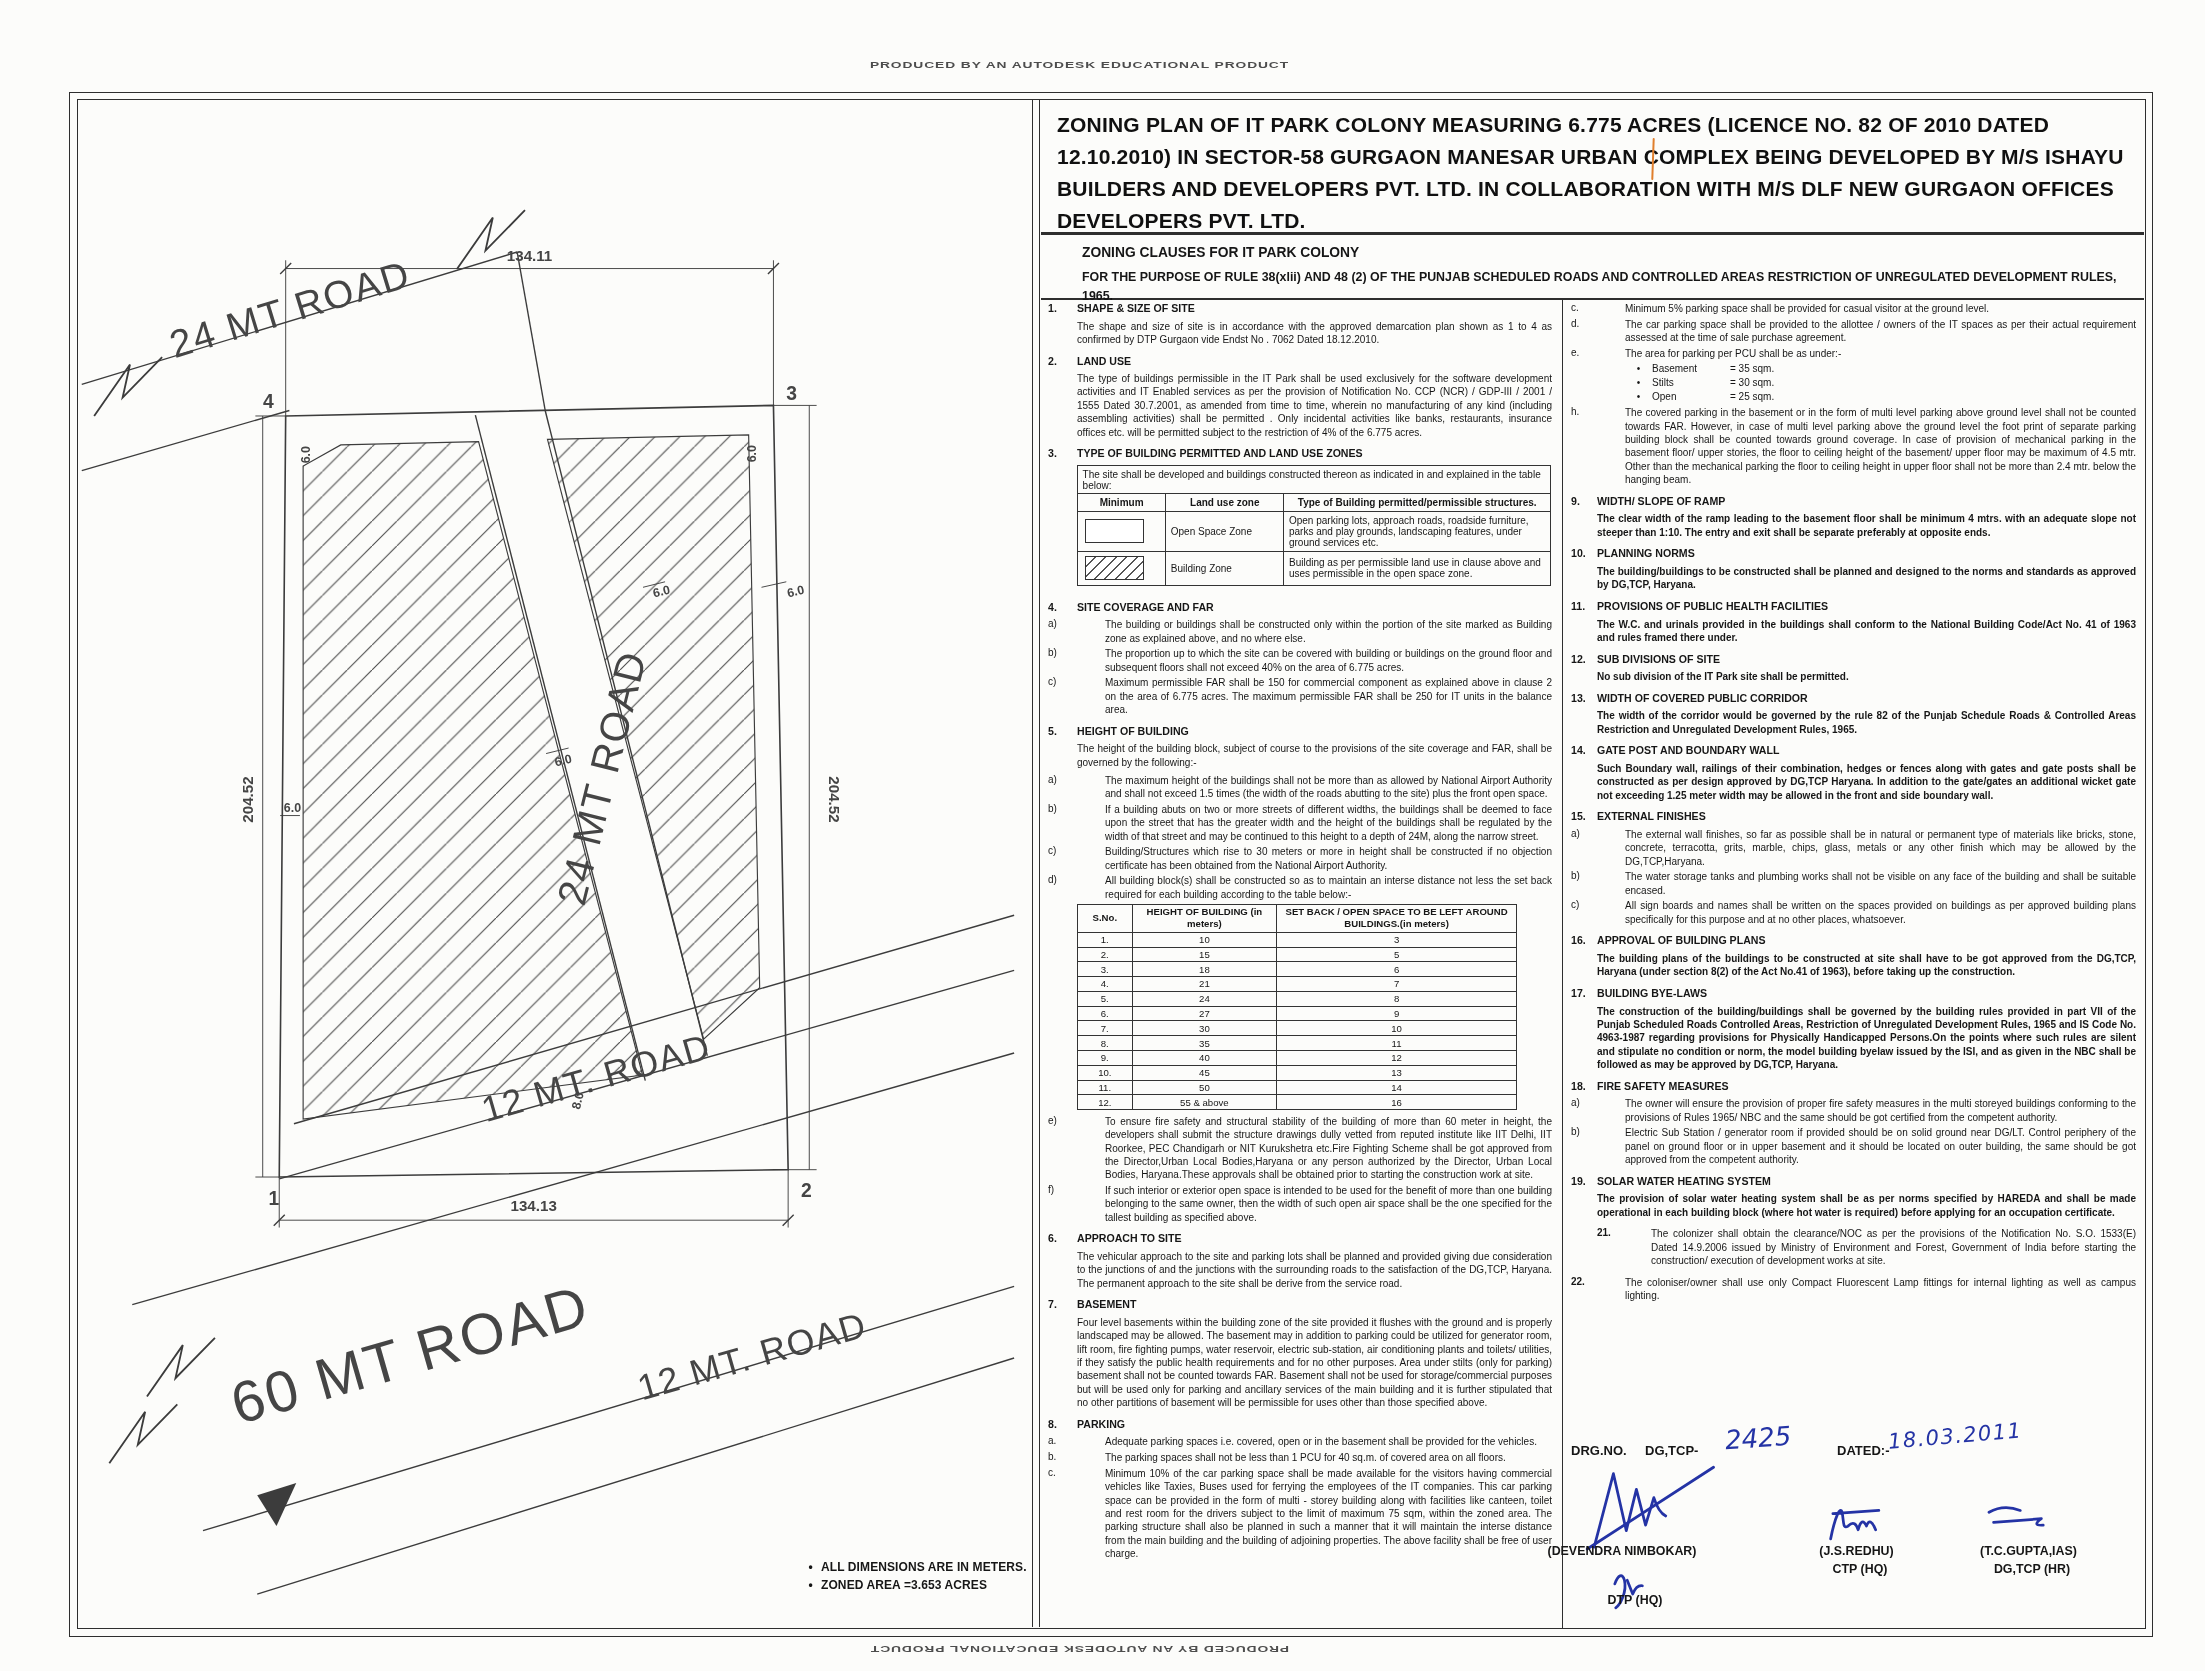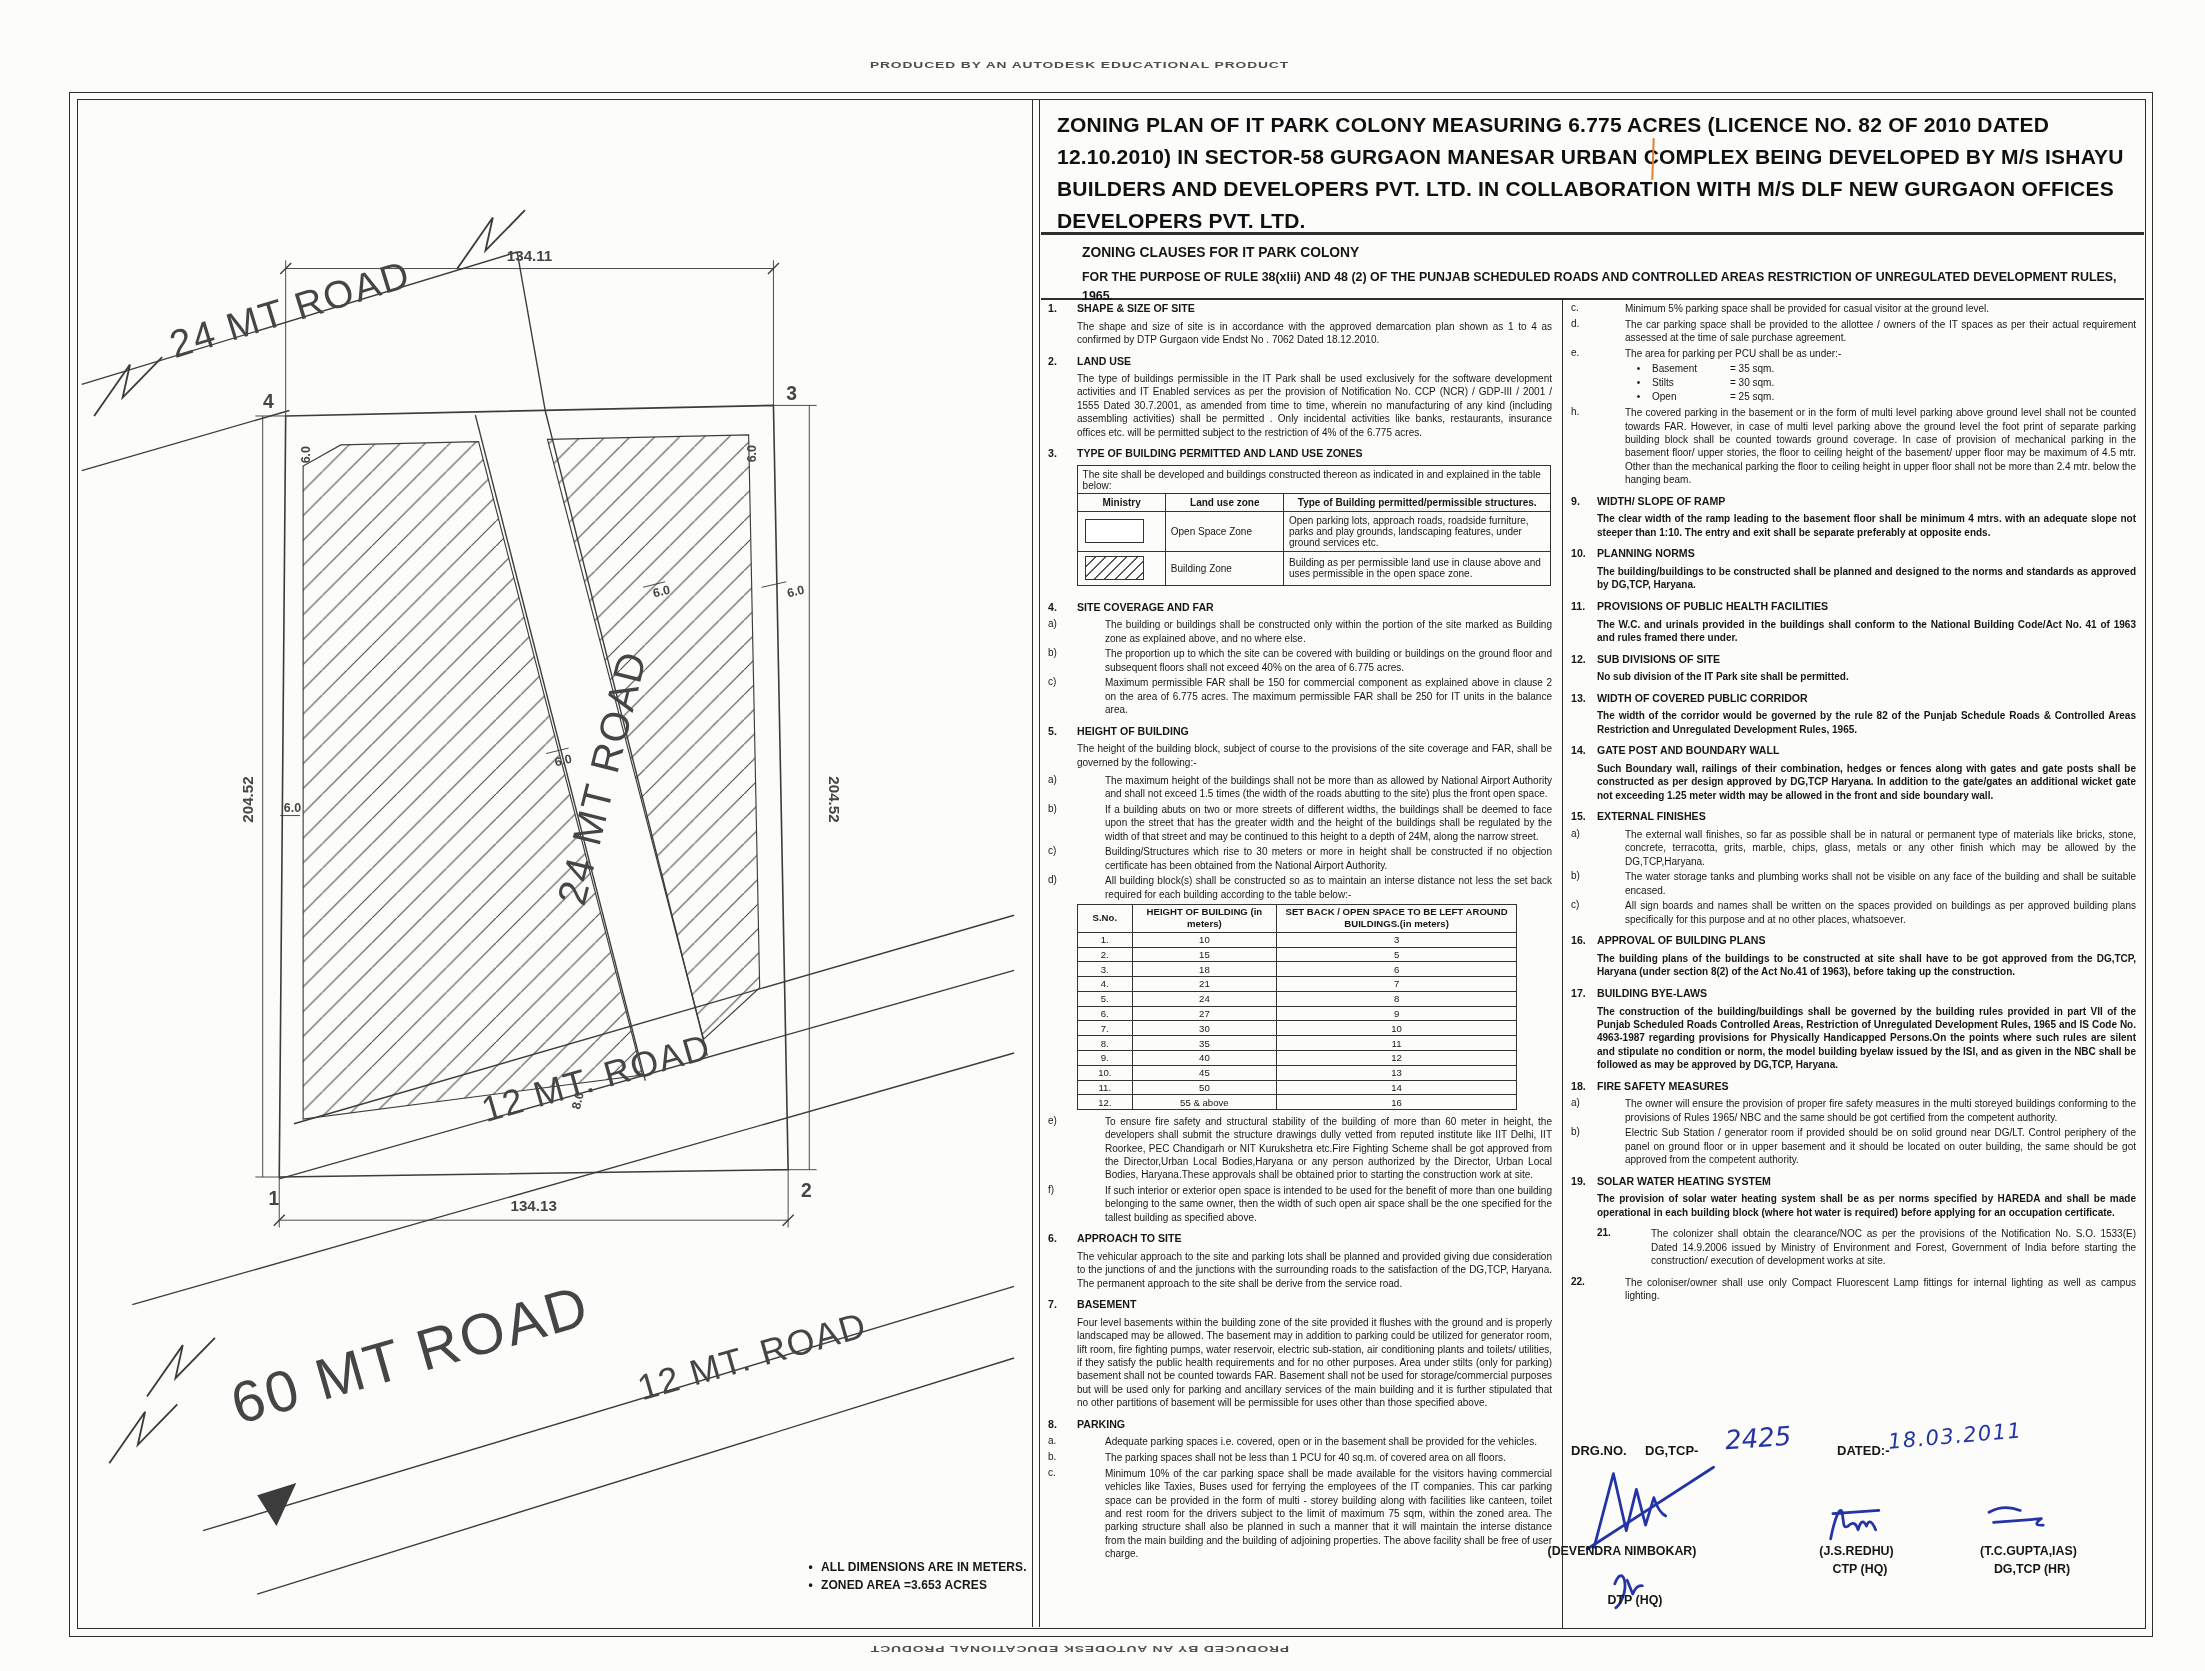--- a/index.html
+++ b/index.html
@@ -103,21 +103,21 @@
         <div class="sec-head">
           <span class="num">3.</span>
           <span class="heading">TYPE OF BUILDING PERMITTED AND LAND USE ZONES</span>
         </div>
         <table class="lu">
           <tbody>
             <tr>
               <td colspan="3">The site shall be developed and buildings constructed thereon as indicated in and explained  in the table below:</td>
             </tr>
             <tr>
-              <th class="c-not">Ministry</th>
+              <th class="c-not">Minimum</th>
               <th class="c-zone">Land use zone</th>
               <th>Type of Building permitted/permissible structures.</th>
             </tr>
             <tr>
               <td class="c-not">
                 <div class="swatch"></div>
               </td>
               <td class="c-zone">Open Space Zone</td>
               <td>Open parking lots, approach roads, roadside furniture, parks and  play  grounds, landscaping features, under ground services etc.</td>
             </tr>

